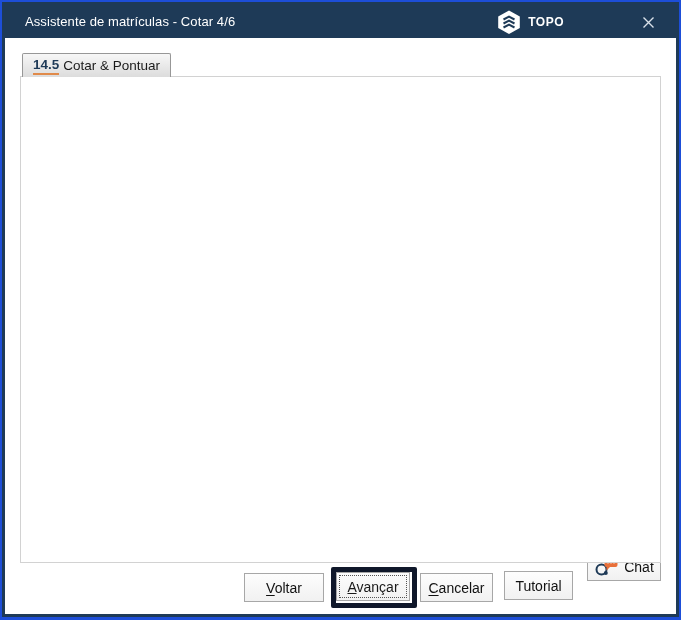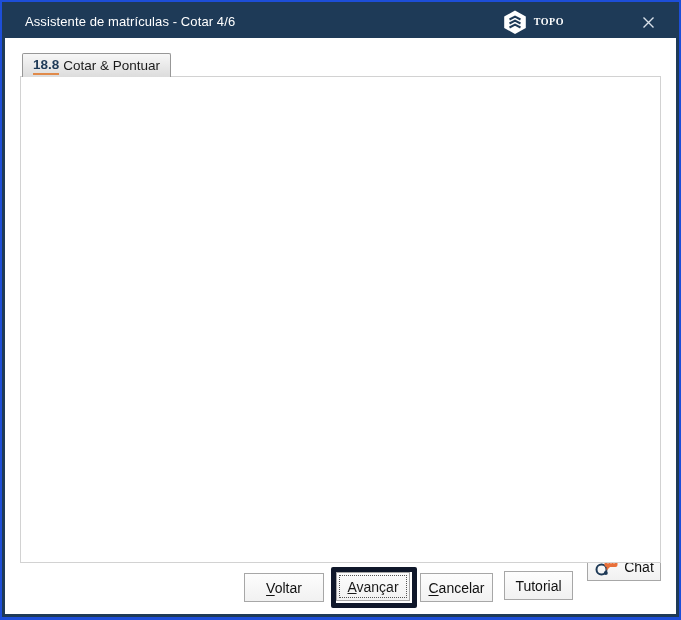--- a/index.html
+++ b/index.html
@@ -11,21 +11,21 @@
   .window {
     position:absolute; left:2px; top:2px; right:2px; bottom:3px;
     border:3px solid #1e3a57; background:#fff;
   }
   .titlebar {
     position:relative; height:33px; background:#1e3a57; color:#fff;
     display:flex; align-items:center; padding:0 14px 0 20px;
   }
   .title { font-size:13px; letter-spacing:.1px; }
   .brand { position:absolute; right:112px; top:0; height:33px; display:flex; align-items:center; gap:6px; }
-  .brand-name { font-size:10px; font-weight:800; letter-spacing:.5px;font-family:Liberation Serif, serif; }
+  .brand-name { font-size:12px; font-weight:800; letter-spacing:.5px; }
   .close-btn { position:absolute; right:18px; top:7px; width:20px; height:20px;
     display:flex; align-items:center; justify-content:center; cursor:default; }
   .window-body { position:relative; height:calc(100% - 33px); background:#fff; }
 
   
   .tab {
     position:absolute; left:17px; top:15px; height:24px; z-index:2;
     display:flex; align-items:center; padding:0 10px;
     background:linear-gradient(#f7f7f7,#dcdcdc);
     border:1px solid #979797; border-bottom:none; border-radius:2px 2px 0 0;
@@ -99,21 +99,21 @@
       <span class="close-btn">
         <svg width="13" height="13" viewBox="0 0 13 13">
           <path d="M1.5 1.5 L11.5 11.5 M11.5 1.5 L1.5 11.5" stroke="#d9e1ea" stroke-width="1.4"></path>
         </svg>
       </span>
     </div>
 
     <div class="window-body">
 
       <div class="tab">
-        <span class="tab-num">18.8</span>
+        <span class="tab-num">14.5</span>
         <span>Cotar &amp; Pontuar</span>
       </div>
       <div class="tab-page"></div>
 
       <div class="checkbox-row" style="left:71px; top:84px;">
         <span class="cb">
           <svg width="11" height="11" viewBox="0 0 12 12">
             <path d="M2 6.5 L4.5 9 L10 2.5" fill="none" stroke="#333" stroke-width="1.8"></path>
           </svg>
         </span>

